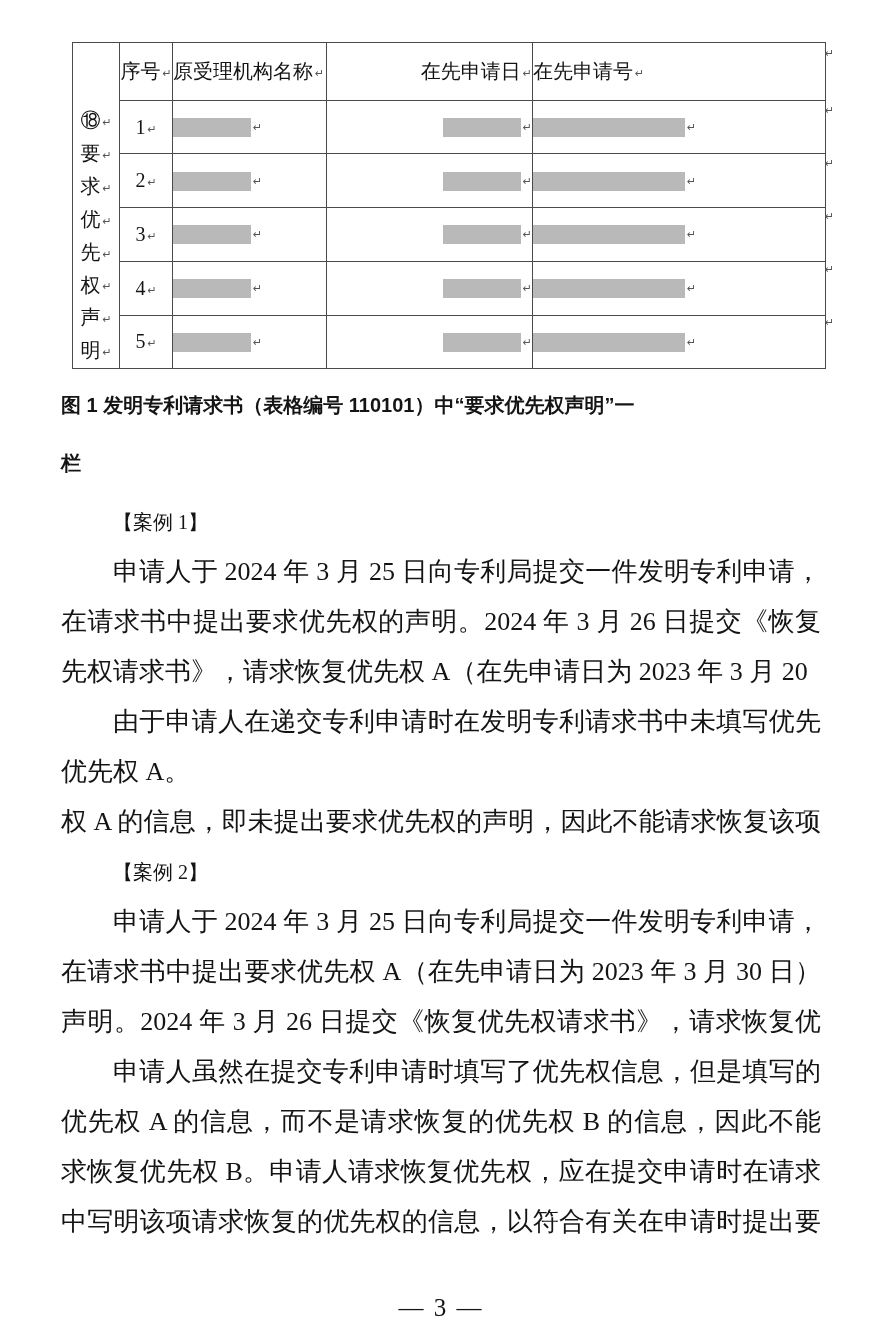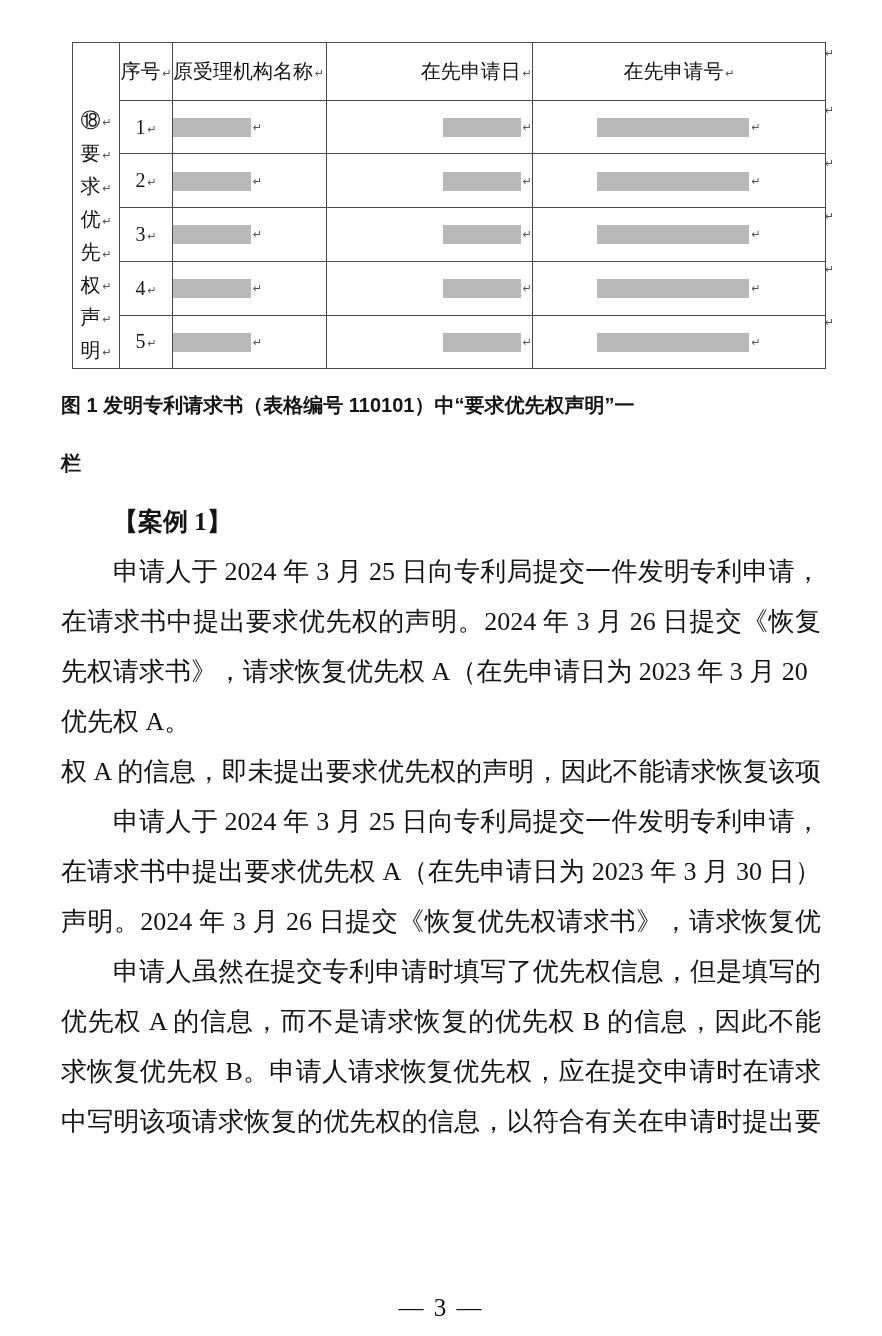--- a/index.html
+++ b/index.html
@@ -12,39 +12,39 @@
   table.ptable td{border:1px solid var(--c-border,#4a4a4a);padding:0;vertical-align:middle;}
   tr.r-head{height:57px;}
   tr.r-data{height:53px;}
   td.side-cell{width:46px;vertical-align:top;text-align:center;}
   .side-inner{padding-top:62px;font-size:20px;line-height:31px;}
   .side-line{white-space:nowrap;}
   td.hc{font-size:20px;text-align:center;}
   td.numc{width:52px;font-size:20px;text-align:center;}
   td.cell-name{width:153px;text-align:left;}
   td.cell-date{width:205px;text-align:right;}
-  td.cell-no{width:292px;text-align:center;}
+  td.cell-no{width:292px;text-align:left;}
   .box{display:inline-block;height:19px;background:var(--c-placeholder,#b9b9b9);vertical-align:middle;}
   .box.w-small{width:78px;}
   .box.w-big{width:152px;}
   .mk{font-size:11px;color:#555;margin-left:2px;vertical-align:middle;font-family:"DejaVu Sans",sans-serif;}
   .edge-mk{position:absolute;left:753px;font-size:11px;color:#555;font-family:"DejaVu Sans",sans-serif;}
 
   
   .caption{position:absolute;left:61px;top:376px;width:760px;text-align:left;
            font-family:"Liberation Sans","DejaVu Sans",sans-serif;font-weight:700;font-size:20px;}
   .caption .cl{height:58px;line-height:58px;}
 
   
   .body{position:absolute;left:61px;top:497px;width:760px;font-size:26px;}
   .bl{height:50px;line-height:50px;overflow:hidden;}
   .bl.j{text-align:justify;text-align-last:justify;}
   .bl.e{text-align:left;}
   .bl.ind{text-indent:52px;}
-  .bl.h{font-weight:700;text-indent:52px;font-size:25px;}
+  .bl.h{font-weight:400;text-indent:52px;font-size:20px;}
 
   
   .footer{position:absolute;left:0;top:1294px;width:100%;text-align:center;font-size:25px;letter-spacing:2px;}
 </style>
 </head>
 <body>
 
 <div class="page">
 
   <div class="table-wrap">
@@ -116,22 +116,24 @@
   <div class="caption">
     <div class="cl">图 1 发明专利请求书（表格编号 110101）中“要求优先权声明”一</div>
     <div class="cl">栏</div>
   </div>
 
   <div class="body">
     <div class="bl h">【案例 1】</div>
     <div class="bl j ind">申请人于 2024 年 3 月 25 日向专利局提交一件发明专利申请，未</div>
     <div class="bl j">在请求书中提出要求优先权的声明。2024 年 3 月 26 日提交《恢复优</div>
     <div class="bl e">先权请求书》，请求恢复优先权 A（在先申请日为 2023 年 3 月 20 日）。</div>
+    <div class="bl j ind">由于申请人在递交专利申请时在发明专利请求书中未填写优先</div>
     <div class="bl e">优先权 A。</div>
     <div class="bl j">权 A 的信息，即未提出要求优先权的声明，因此不能请求恢复该项</div>
+    <div class="bl h">【案例 2】</div>
     <div class="bl j ind">申请人于 2024 年 3 月 25 日向专利局提交一件发明专利申请，并</div>
     <div class="bl j">在请求书中提出要求优先权 A（在先申请日为 2023 年 3 月 30 日）的</div>
     <div class="bl j">声明。2024 年 3 月 26 日提交《恢复优先权请求书》，请求恢复优先</div>
     <div class="bl j ind">申请人虽然在提交专利申请时填写了优先权信息，但是填写的是</div>
     <div class="bl j">优先权 A 的信息，而不是请求恢复的优先权 B 的信息，因此不能请</div>
     <div class="bl j">求恢复优先权 B。申请人请求恢复优先权，应在提交申请时在请求书</div>
     <div class="bl j">中写明该项请求恢复的优先权的信息，以符合有关在申请时提出要求</div>
   </div>
 
   <div class="footer">— 3 —</div>

